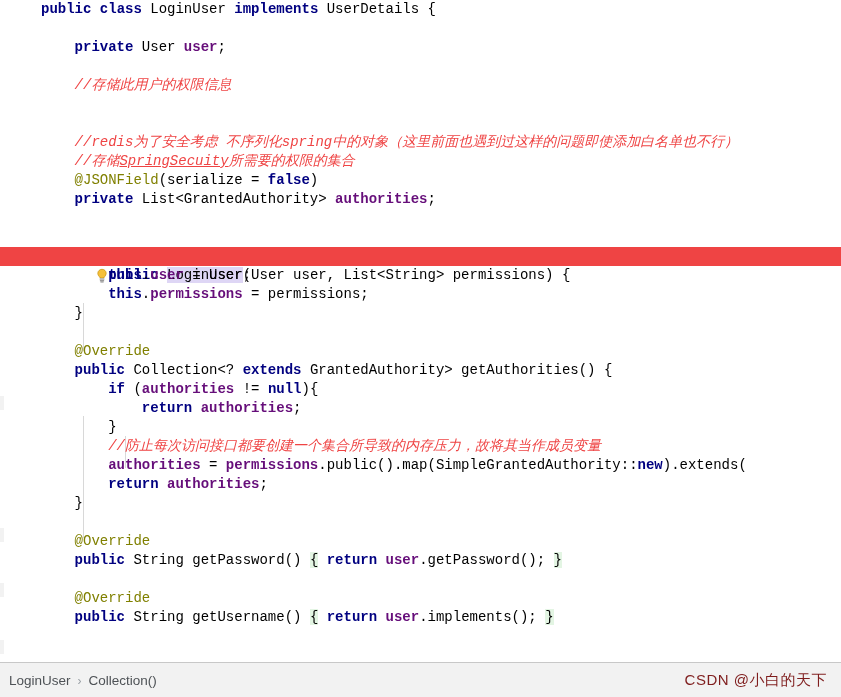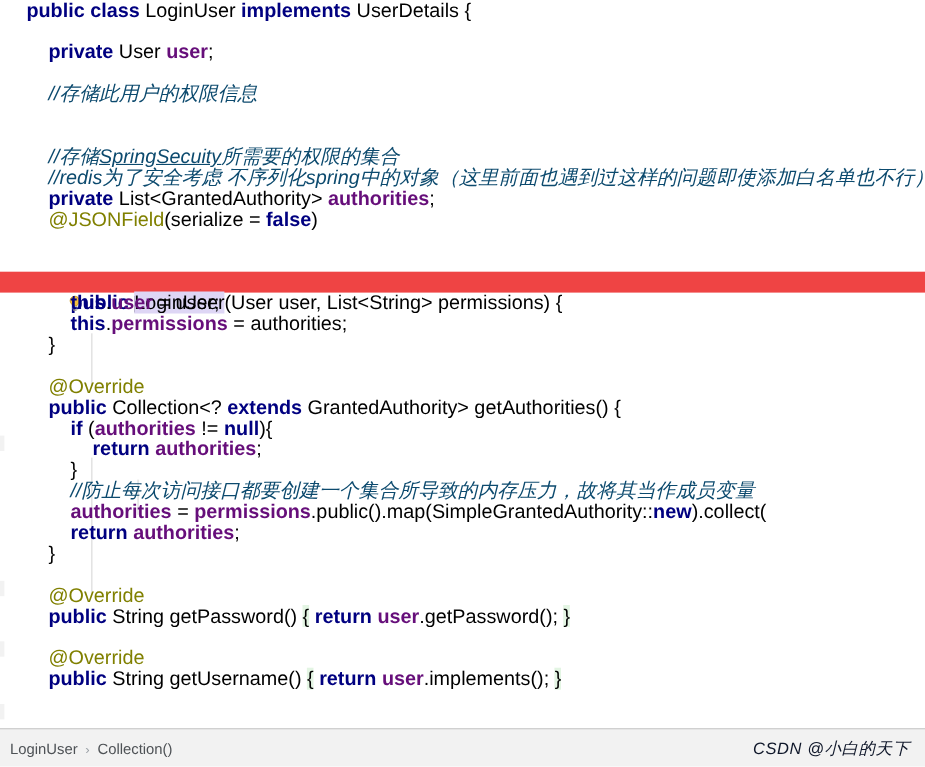--- a/index.html
+++ b/index.html
@@ -38,35 +38,35 @@
   .code-area {
     position: absolute;
     left: 0; top: 0;
     width: 841px; height: 662px;
   }
 
   .line {
     position: relative;
     height: 19px;
     line-height: 19px;
-    font-size: 18px;
-    font-family: Liberation Sans, sans-serif;
+    font-size: 14px;
+    font-family: Liberation Mono, monospace;
     white-space: pre;
     color: #000000;
-    padding-left: 24px;
+    padding-left: 41px;
   }
   .line.current {
     background: #ef4444;
   }
 
   
   .kw     { color: #000080; font-weight: bold; }
   .plain  { color: #000000; }
   .field  { color: #660e7a; font-weight: bold; }
-  .cmt    { color: #0c4a6e; font-style: italic; }
+  .cmt    { color: #ef4444; font-style: italic; }
   .anno   { color: #808000; }
   .brace  { background: #e3f5e3; }
   .hl-id  { background: #ded6f5; }
 
   .caret {
     display: inline-block;
     width: 0; border-left: 1px solid #000000;
     height: 15px;
     vertical-align: -3px;
     margin-right: -1px;
@@ -109,24 +109,23 @@
   .bc-item { color: #4e5256; }
 
   .watermark {
     position: absolute;
     right: 14px; top: 0;
     height: 35px;
     display: flex;
     align-items: center;
     font-family: "Liberation Sans", sans-serif;
     font-size: 15px;
-    color: #0f172a;
+    color: #7f1d1d;
     letter-spacing: .5px;
     user-select: none;
-    font-style: italic;
   }
 </style>
 </head>
 <body>
 
 <div id="app">
 
   <div class="editor">
 
     <div class="gutter">
@@ -150,63 +149,63 @@
 
       <div class="line"> </div>
 
       <div class="line">    <span class="cmt">//存储此用户的权限信息</span></div>
 
 
       <div class="line"> </div>
 
       <div class="line"> </div>
 
+      <div class="line">    <span class="cmt">//redis为了安全考虑 不序列化spring中的对象（这里前面也遇到过这样的问题即使添加白名单也不行）</span></div>
+
       <div class="line">    <span class="cmt">//存储<u>SpringSecuity</u>所需要的权限的集合</span></div>
 
-      <div class="line">    <span class="cmt">//redis为了安全考虑 不序列化spring中的对象（这里前面也遇到过这样的问题即使添加白名单也不行）</span></div>
+      <div class="line">    <span class="anno">@JSONField</span><span class="plain">(serialize = </span><span class="kw">false</span><span class="plain">)</span></div>
 
       <div class="line">    <span class="kw">private</span> <span class="plain">List&lt;GrantedAuthority&gt;</span> <span class="field">authorities</span><span class="plain">;</span></div>
-
-      <div class="line">    <span class="anno">@JSONField</span><span class="plain">(serialize = </span><span class="kw">false</span><span class="plain">)</span></div>
 
       <div class="line"> </div>
 
       <div class="line"> </div>
 
       <div class="line current">
         <span class="bulb">
           <svg width="16" height="16" viewBox="0 0 16 16">
             <path d="M8 1.3c-2.4 0-4.2 1.8-4.2 4 0 1.5 .8 2.5 1.5 3.3 .4 .5 .7 .9 .7 1.4h4c0-.5 .3-.9 .7-1.4 .7-.8 1.5-1.8 1.5-3.3 0-2.2-1.8-4-4.2-4z" fill="#f5c03a" stroke="#c68f0c" stroke-width=".7"></path>
             <rect x="5.6" y="10.3" width="4.8" height="1.5" fill="#b0b0b0"></rect>
             <rect x="5.9" y="12.0" width="4.2" height="1.3" fill="#9a9a9a"></rect>
             <rect x="6.4" y="13.4" width="3.2" height="1.1" fill="#8a8a8a"></rect>
           </svg>
         </span><span class="kw">public</span> <span class="caret"></span><span class="hl-id">LoginUser</span><span class="plain">(User user, List&lt;String&gt; permissions) {</span></div>
 
       <div class="line">        <span class="kw">this</span><span class="plain">.</span><span class="field">user</span> <span class="plain">= user;</span></div>
 
-      <div class="line">        <span class="kw">this</span><span class="plain">.</span><span class="field">permissions</span> <span class="plain">= authorities;</span></div>
+      <div class="line">        <span class="kw">this</span><span class="plain">.</span><span class="field">permissions</span> <span class="plain">= permissions;</span></div>
 
       <div class="line">    <span class="plain">}</span></div>
 
       <div class="line"> </div>
 
       <div class="line">    <span class="anno">@Override</span></div>
 
       <div class="line">    <span class="kw">public</span> <span class="plain">Collection&lt;? </span><span class="kw">extends</span> <span class="plain">GrantedAuthority&gt; getAuthorities() {</span></div>
 
       <div class="line">        <span class="kw">if</span> <span class="plain">(</span><span class="field">authorities</span> <span class="plain">!= </span><span class="kw">null</span><span class="plain">){</span></div>
 
       <div class="line">            <span class="kw">return</span> <span class="field">authorities</span><span class="plain">;</span></div>
 
       <div class="line">        <span class="plain">}</span></div>
 
       <div class="line">        <span class="cmt">//防止每次访问接口都要创建一个集合所导致的内存压力，故将其当作成员变量</span></div>
 
-      <div class="line">        <span class="field">authorities</span> <span class="plain">= </span><span class="field">permissions</span><span class="plain">.public().map(SimpleGrantedAuthority::</span><span class="kw">new</span><span class="plain">).collect(</span></div>
+      <div class="line">        <span class="field">authorities</span> <span class="plain">= </span><span class="field">permissions</span><span class="plain">.public().map(SimpleGrantedAuthority::</span><span class="kw">new</span><span class="plain">).extends(</span></div>
 
       <div class="line">        <span class="kw">return</span> <span class="field">authorities</span><span class="plain">;</span></div>
 
       <div class="line">    <span class="plain">}</span></div>
 
       <div class="line"> </div>
 
       <div class="line">    <span class="anno">@Override</span></div>
 
       <div class="line">    <span class="kw">public</span> <span class="plain">String getPassword() </span><span class="brace plain">{</span> <span class="kw">return</span> <span class="field">user</span><span class="plain">.getPassword();</span> <span class="brace plain">}</span></div>

